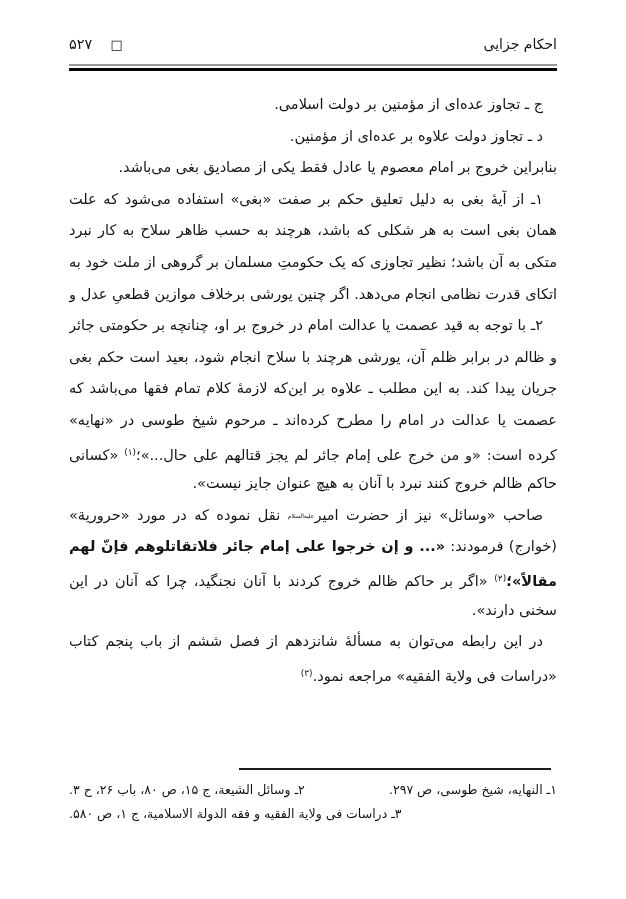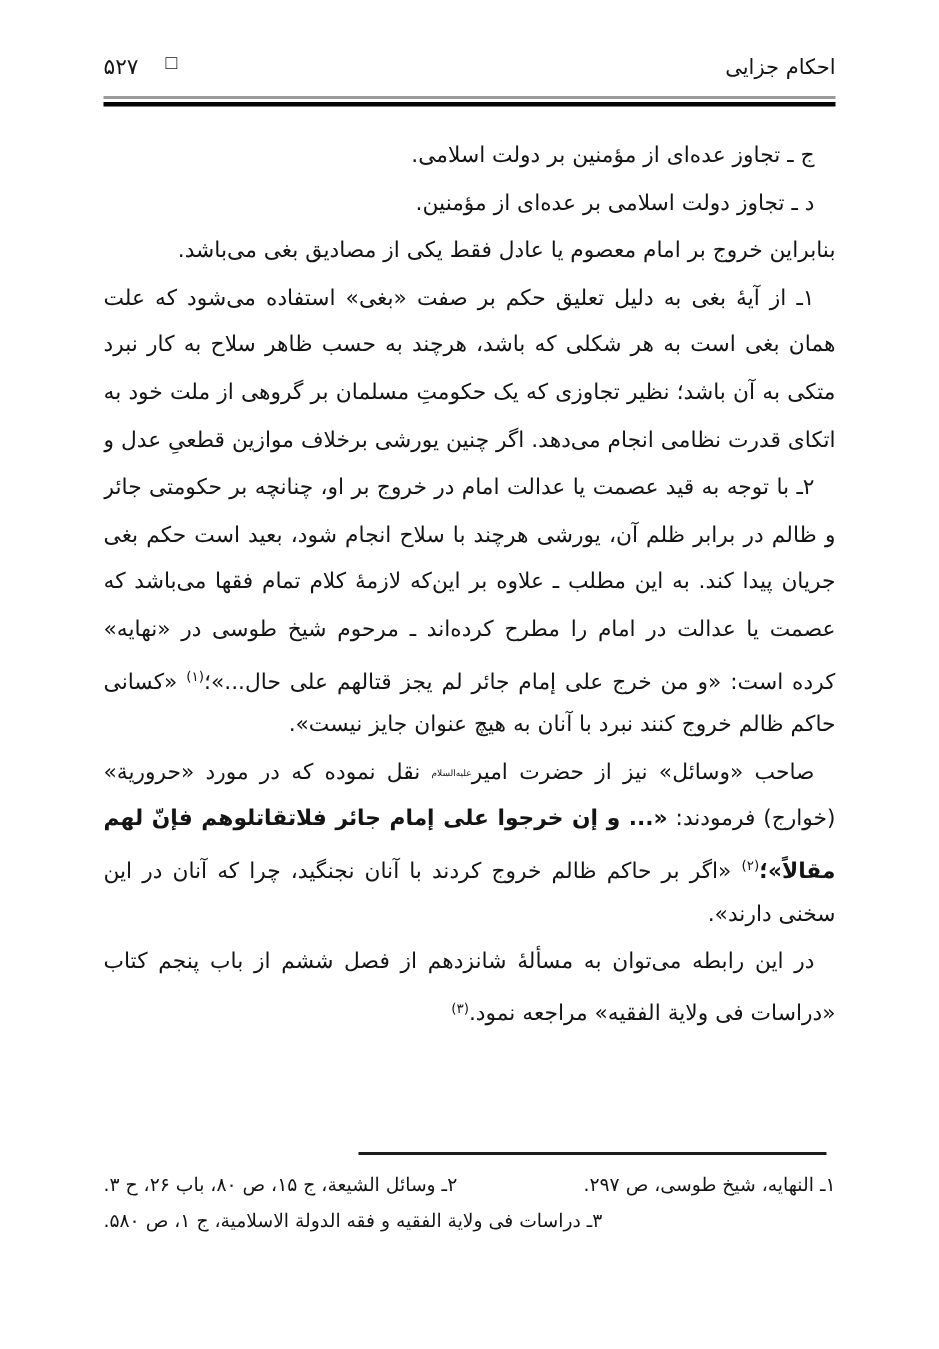--- a/index.html
+++ b/index.html
@@ -24,24 +24,23 @@
     right: 69px;
     left: 69px;
     display: flex;
     justify-content: space-between;
     align-items: baseline;
     font-size: 14px;
   }
   .page-number-cell {
     direction: ltr;
     display: flex;
-    align-items: flex-start;
+    align-items: flex-end;
     gap: 18px;
     font-size: 14.5px;
-    font-family: Liberation Serif, serif;
   }
   .square-glyph {
     font-size: 13px;
     line-height: 1;
     transform: translateY(-1px);
   }
   .rules {
     position: absolute;
     top: 64px;
     right: 69px;
@@ -118,21 +117,21 @@
     </span>
   </div>
 
   <div class="rules">
     <div class="rule-thin"></div>
     <div class="rule-thick"></div>
   </div>
 
   <div class="body-text">
       <div class="tl" style="padding-right: 14px;"><span>ج ـ تجاوز عده‌ای از مؤمنین بر دولت اسلامی.</span></div>
-      <div class="tl" style="padding-right: 14px;"><span>د ـ تجاوز دولت اسلامی بر عده‌ای از مؤمنین.</span></div>
+      <div class="tl" style="padding-right: 14px;"><span>د ـ تجاوز دولت علاوه بر عده‌ای از مؤمنین.</span></div>
       <div class="tl"><span>بنابراین خروج بر امام معصوم یا عادل فقط یکی از مصادیق بغی می‌باشد.</span></div>
       <div class="tl just" style="padding-right: 14px;"><span>۱ـ از آیهٔ بغی به دلیل تعلیق حکم بر صفت «بغی» استفاده می‌شود که علت حکم</span></div>
       <div class="tl just"><span>همان بغی است به هر شکلی که باشد، هرچند به حسب ظاهر سلاح به کار نبرد ولی</span></div>
       <div class="tl just"><span>متکی به آن باشد؛ نظیر تجاوزی که یک حکومتِ مسلمان بر گروهی از ملت خود به</span></div>
       <div class="tl just"><span>اتکای قدرت نظامی انجام می‌دهد. اگر چنین یورشی برخلاف موازین قطعیِ عدل و</span></div>
       <div class="tl just" style="padding-right: 14px;"><span>۲ـ با توجه به قید عصمت یا عدالت امام در خروج بر او، چنانچه بر حکومتی جائر</span></div>
       <div class="tl just"><span>و ظالم در برابر ظلم آن، یورشی هرچند با سلاح انجام شود، بعید است حکم بغی</span></div>
       <div class="tl just"><span>جریان پیدا کند. به این مطلب ـ علاوه بر این‌که لازمهٔ کلام تمام فقها می‌باشد که شرط</span></div>
       <div class="tl just"><span>عصمت یا عدالت در امام را مطرح کرده‌اند ـ مرحوم شیخ طوسی در «نهایه» تصریح</span></div>
       <div class="tl just"><span>کرده است: «و من خرج علی إمام جائر لم یجز قتالهم علی حال...»؛</span><span class="sup">(۱)</span><span> «کسانی که بر</span></div>

